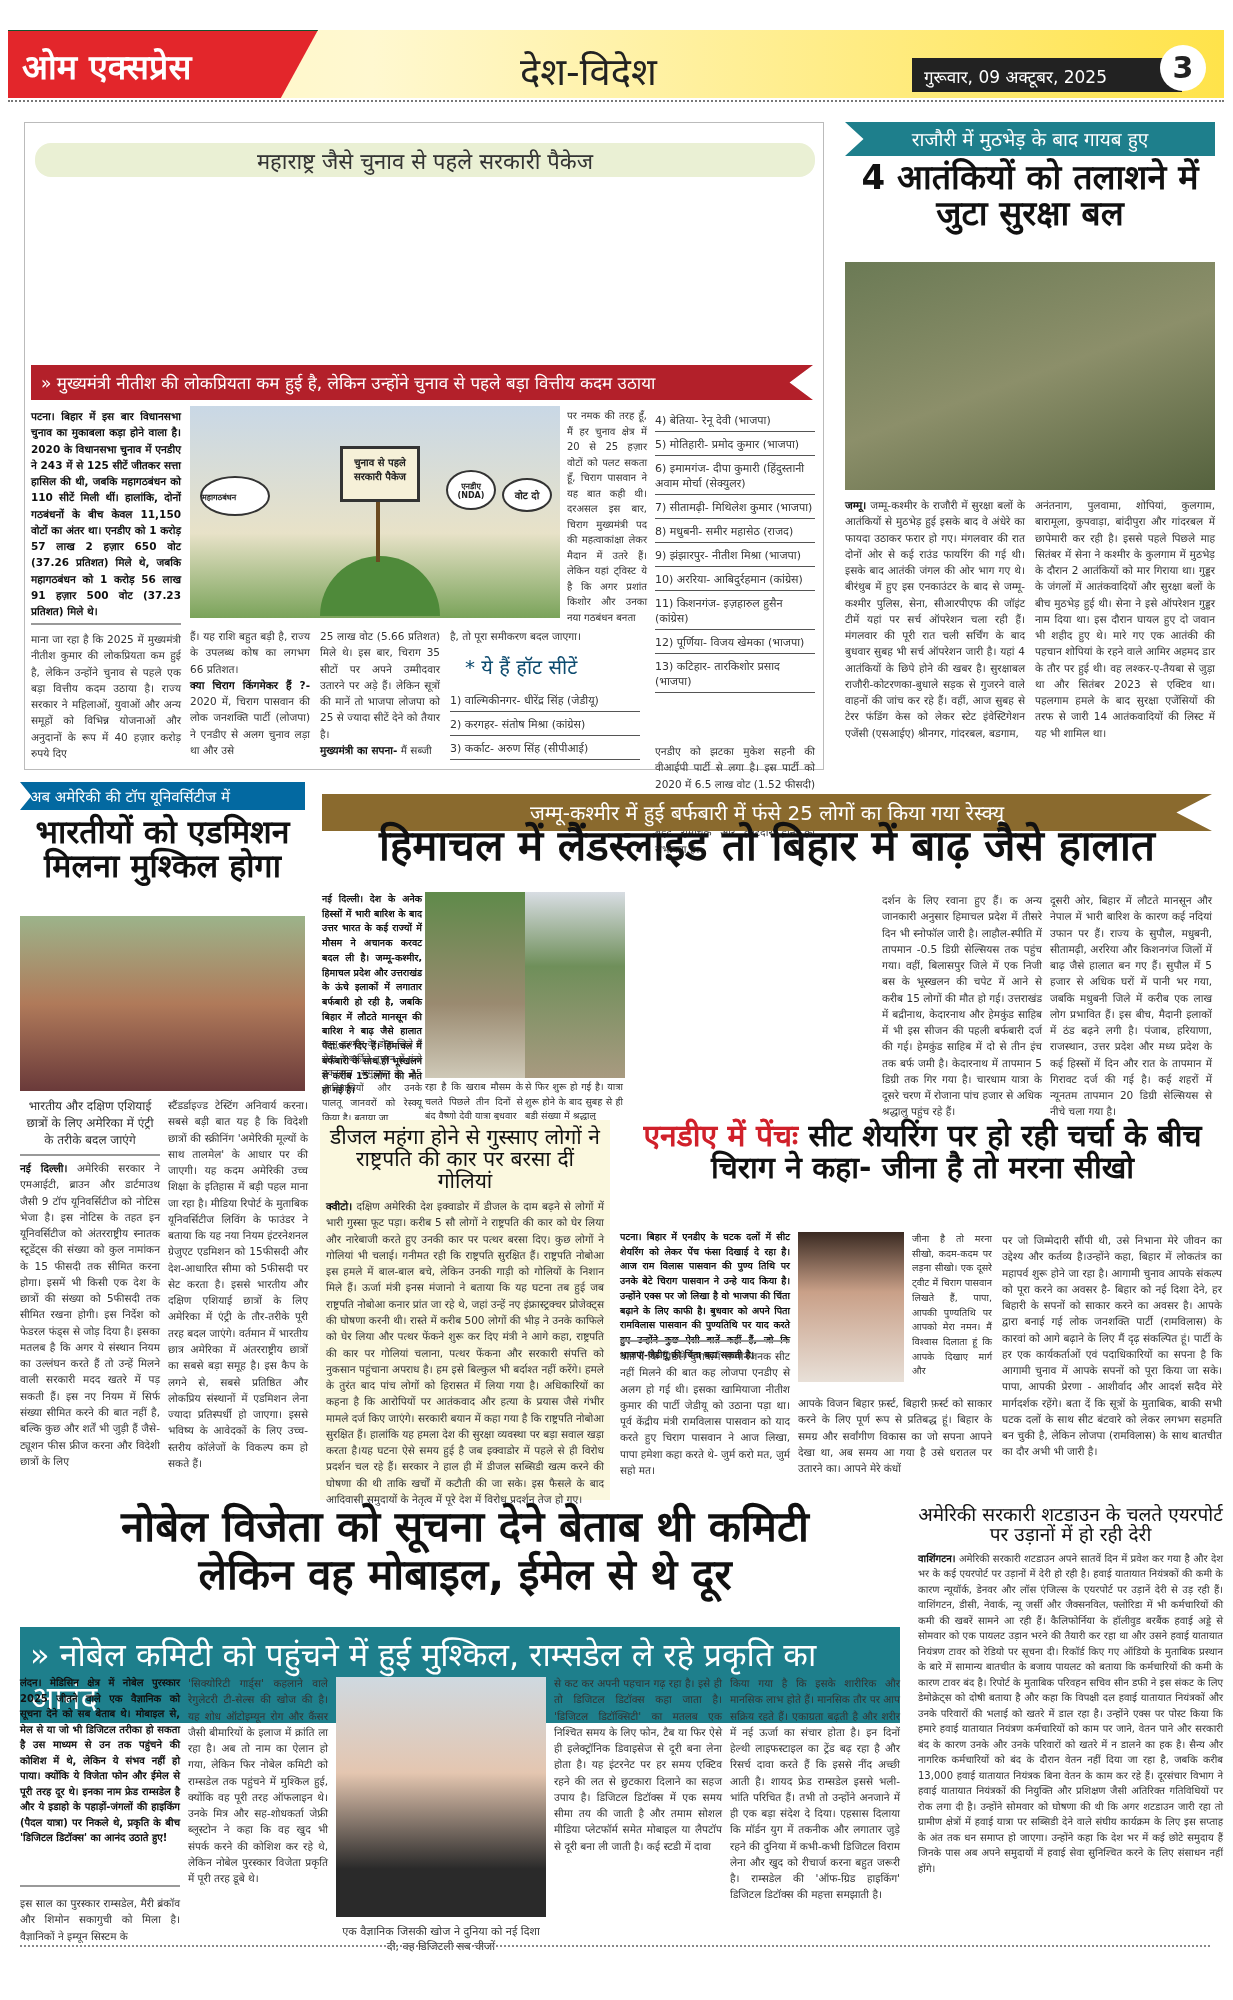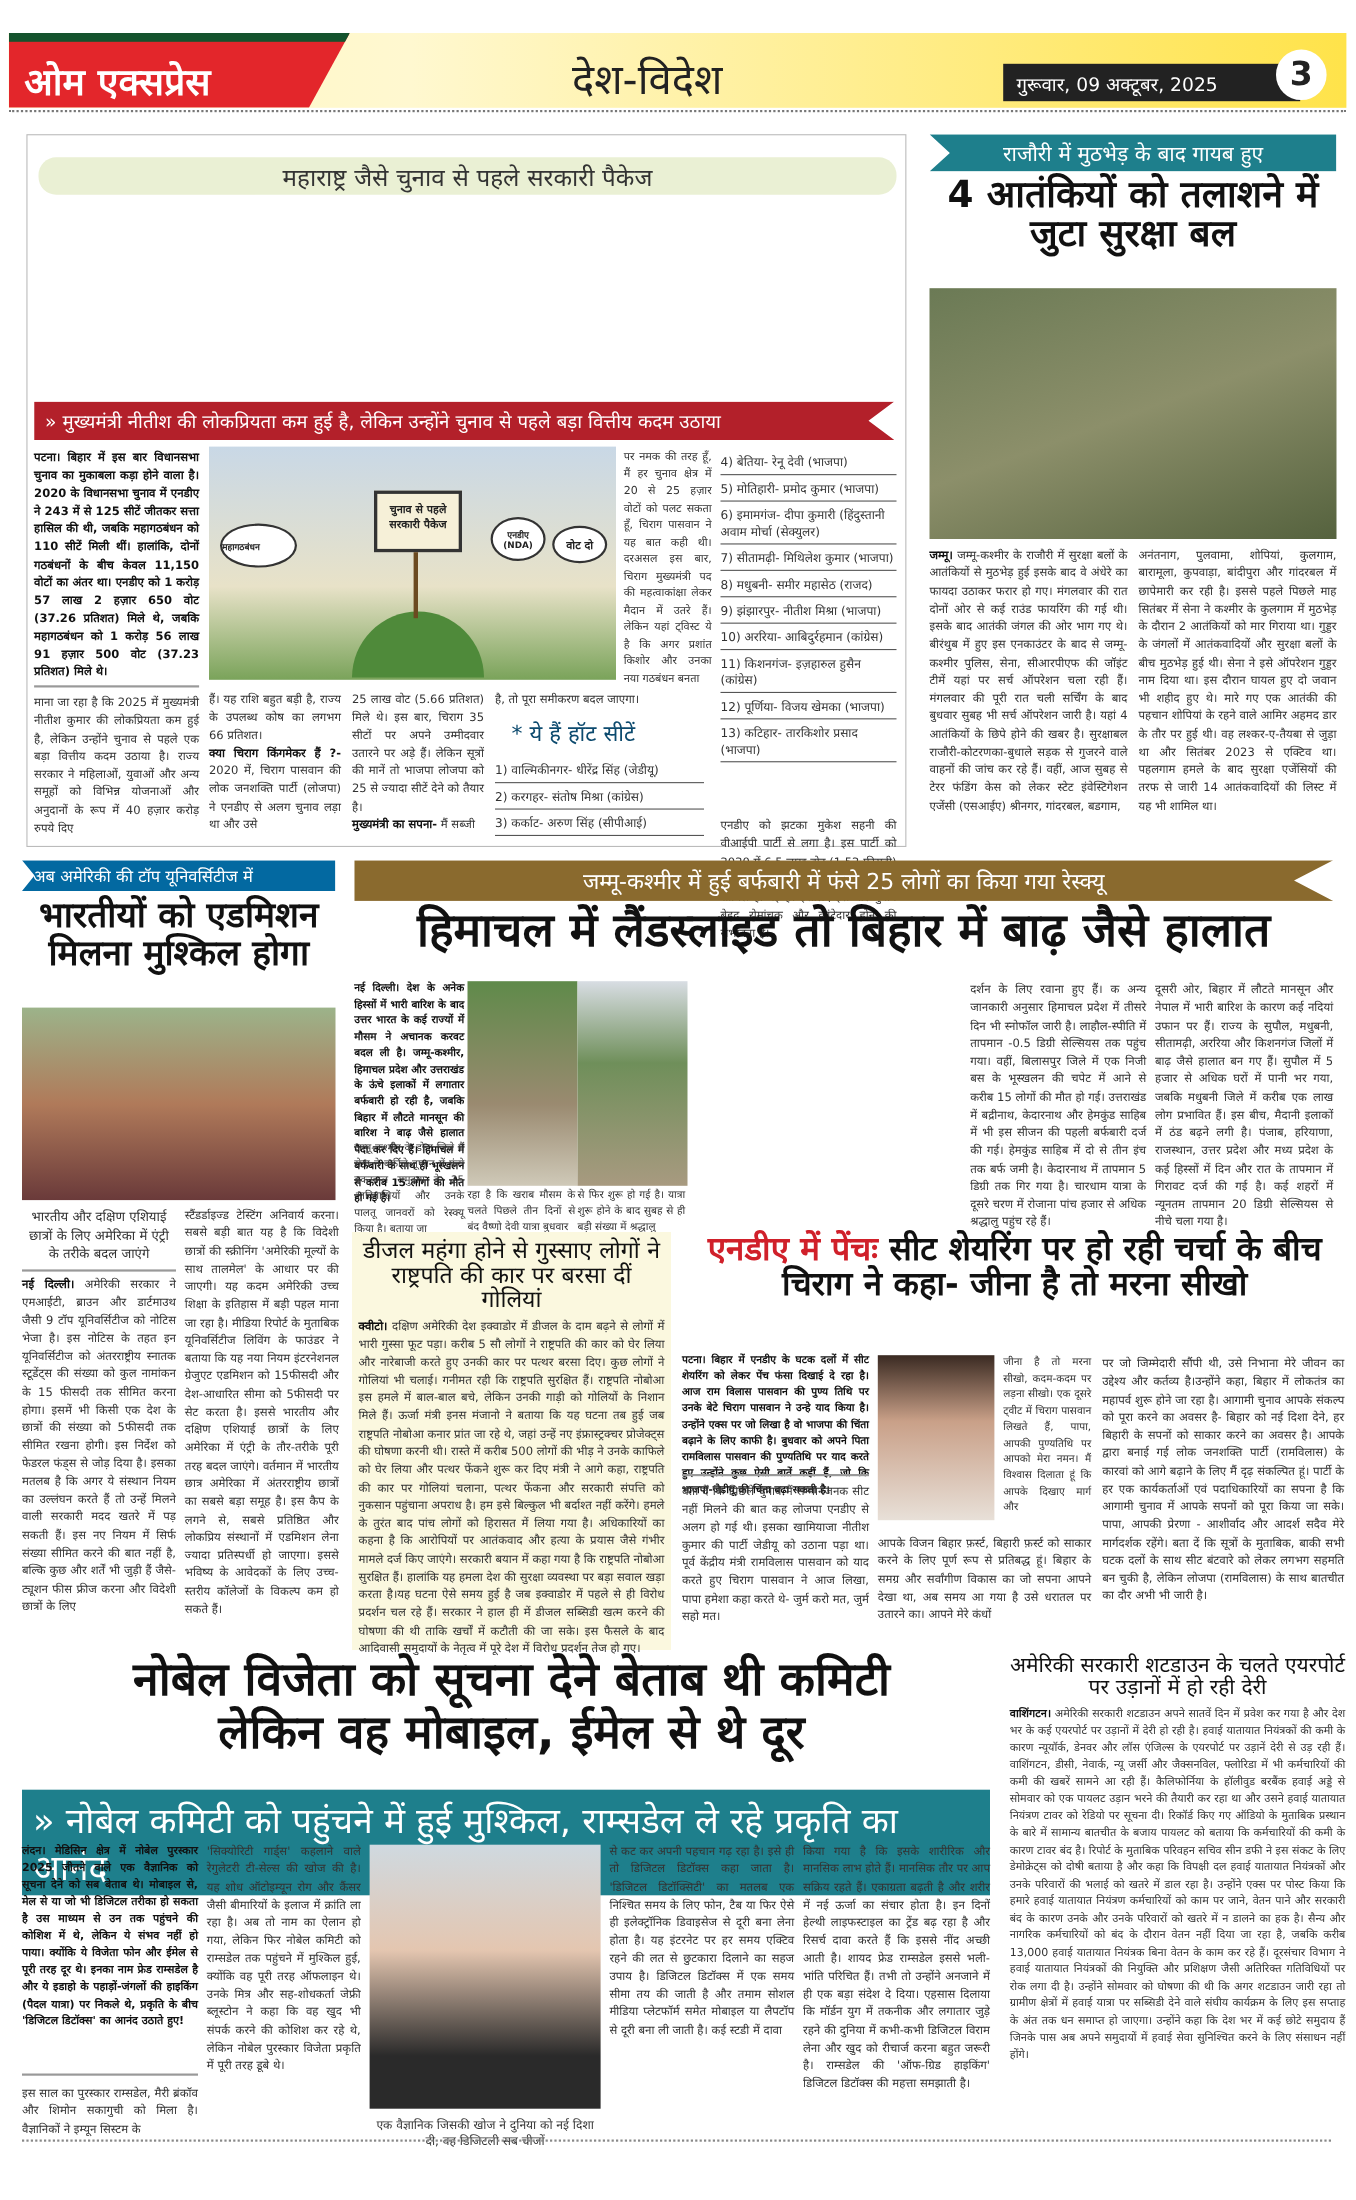--- a/index.html
+++ b/index.html
@@ -1,19 +1,19 @@
 <!DOCTYPE html>
 <html><head>
 <meta charset="utf-8">
 <style>
 *{box-sizing:border-box;margin:0;padding:0}
 body{width:1233px;height:2000px;background:#fff;font-family:"DejaVu Sans",sans-serif;color:#222;position:relative;overflow:hidden}
 .abs{position:absolute}
 .masthead{left:8px;top:30px;width:1216px;height:68px;background:linear-gradient(90deg,#fff8c0 0%,#fff8d0 30%,#ffe34a 100%)}
-.brand{left:8px;top:30px;width:310px;height:68px;background:#e3262b;clip-path:polygon(0 0,100% 0,88% 100%,0 100%);color:#fff;font-weight:bold;font-size:34px;padding:12px 0 0 14px;border-top:8px solid #14532d}
+.brand{left:8px;top:30px;width:310px;height:68px;background:#e3262b;clip-path:polygon(0 0,100% 0,88% 100%,0 100%);color:#fff;font-weight:bold;font-size:34px;padding:12px 0 0 14px;border-top:1px solid #14532d}
 .section-title{left:520px;top:44px;font-size:38px;color:#222}
 .datebox{left:912px;top:58px;width:270px;height:34px;background:#222;color:#fff;font-size:17px;padding:7px 0 0 12px}
 .pagenum{left:1160px;top:45px;width:46px;height:46px;border-radius:50%;background:#fff;font-weight:bold;font-size:30px;text-align:center;line-height:46px}
 .dotline{left:8px;top:100px;width:1216px;border-top:2px dotted #777}
 .box{border:1px solid #bbb}
 .kicker-pill{background:#eaf0d4;border-radius:16px;text-align:center;font-size:22px;color:#333;padding:2px 0}
 .hl-xl{font-weight:bold;color:#111;text-align:center;line-height:1.05}
 .redbar{background:#b3202a;color:#fff;font-size:17px;padding:6px 10px;clip-path:polygon(0 0,100% 0,97% 50%,100% 100%,0 100%)}
 .col{font-size:10.5px;line-height:1.55;text-align:justify;color:#333}
 .col b{color:#111}
@@ -99,21 +99,21 @@
   <div class="abs greenbar" style="left:0;top:0;width:285px">अब अमेरिकी की टॉप यूनिवर्सिटीज में</div>
   <div class="abs hl-xl" style="left:0;top:34px;width:285px;font-size:32px">भारतीयों को एडमिशन मिलना मुश्किल होगा</div>
   <div class="abs img" style="left:0;top:134px;width:285px;height:175px;background:linear-gradient(180deg,#9cb38a 0%,#b07a5a 50%,#6a3a3a 100%)"></div>
   <div class="abs caption" style="left:0;top:315px;width:140px;font-size:12px">भारतीय और दक्षिण एशियाई छात्रों के लिए अमेरिका में एंट्री के तरीके बदल जाएंगे</div>
   <div class="abs hr" style="left:0;top:372px;width:140px"></div>
   <div class="abs col" style="left:0;top:378px;width:140px"><b>नई दिल्ली।</b> <span>अमेरिकी सरकार ने एमआईटी, ब्राउन और डार्टमाउथ जैसी 9 टॉप यूनिवर्सिटीज को नोटिस भेजा है। इस नोटिस के तहत इन यूनिवर्सिटीज को अंतरराष्ट्रीय स्नातक स्टूडेंट्स की संख्या को कुल नामांकन के 15 फीसदी तक सीमित करना होगा। इसमें भी किसी एक देश के छात्रों की संख्या को 5फीसदी तक सीमित रखना होगी। इस निर्देश को फेडरल फंड्स से जोड़ दिया है। इसका मतलब है कि अगर ये संस्थान नियम का उल्लंघन करते हैं तो उन्हें मिलने वाली सरकारी मदद खतरे में पड़ सकती हैं। इस नए नियम में सिर्फ संख्या सीमित करने की बात नहीं है, बल्कि कुछ और शर्तें भी जुड़ी हैं जैसे- ट्यूशन फीस फ्रीज करना और विदेशी छात्रों के लिए</span></div>
   <div class="abs col" style="left:148px;top:315px;width:140px">स्टैंडर्डाइज्ड टेस्टिंग अनिवार्य करना। सबसे बड़ी बात यह है कि विदेशी छात्रों की स्क्रीनिंग 'अमेरिकी मूल्यों के साथ तालमेल' के आधार पर की जाएगी। यह कदम अमेरिकी उच्च शिक्षा के इतिहास में बड़ी पहल माना जा रहा है। मीडिया रिपोर्ट के मुताबिक यूनिवर्सिटीज लिविंग के फाउंडर ने बताया कि यह नया नियम इंटरनेशनल ग्रेजुएट एडमिशन को 15फीसदी और देश-आधारित सीमा को 5फीसदी पर सेट करता है। इससे भारतीय और दक्षिण एशियाई छात्रों के लिए अमेरिका में एंट्री के तौर-तरीके पूरी तरह बदल जाएंगे। वर्तमान में भारतीय छात्र अमेरिका में अंतरराष्ट्रीय छात्रों का सबसे बड़ा समूह है। इस कैप के लगने से, सबसे प्रतिष्ठित और लोकप्रिय संस्थानों में एडमिशन लेना ज्यादा प्रतिस्पर्धी हो जाएगा। इससे भविष्य के आवेदकों के लिए उच्च-स्तरीय कॉलेजों के विकल्प कम हो सकते हैं।</div>
 </div>
 
 <div class="abs" style="left:322px;top:782px;width:900px;height:330px">
-  <div class="abs brownbar" style="left:0;top:0;width:890px">जम्मू-कश्मीर में हुई बर्फबारी में फंसे 25 लोगों का किया गया रेस्क्यू</div>
+  <div class="abs brownbar" style="left:0;top:12px;width:890px">जम्मू-कश्मीर में हुई बर्फबारी में फंसे 25 लोगों का किया गया रेस्क्यू</div>
   <div class="abs hl-xl" style="left:0;top:42px;width:890px;font-size:42px">हिमाचल में लैंडस्लाइड तो बिहार में बाढ़ जैसे हालात</div>
   <div class="abs col" style="left:0;top:110px;width:100px;font-weight:bold;color:#111;font-size:9.5px">नई दिल्ली। देश के अनेक हिस्सों में भारी बारिश के बाद उत्तर भारत के कई राज्यों में मौसम ने अचानक करवट बदल ली है। जम्मू-कश्मीर, हिमाचल प्रदेश और उत्तराखंड के ऊंचे इलाकों में लगातार बर्फबारी हो रही है, जबकि बिहार में लौटते मानसून की बारिश ने बाढ़ जैसे हालात पैदा कर दिए हैं। हिमाचल में बर्फबारी के साथ ही भूस्खलन से करीब 15 लोगों की मौत हो गई है।</div>
   <div class="abs img" style="left:103px;top:110px;width:100px;height:186px;background:linear-gradient(180deg,#5f8a4a 0%,#9a8a70 60%,#cfc9b8 100%)"></div>
   <div class="abs img" style="left:203px;top:110px;width:100px;height:186px;background:linear-gradient(180deg,#d8dde3 0%,#6f8f5a 40%,#a89a80 100%)"></div>
   <div class="abs col" style="left:0;top:255px;width:100px;font-size:9.5px">जम्मू-कश्मीर के डोडा जिले में सेना ने बर्फीले तूफान में फंसे बकरवाल समुदाय के 25 आदिवासियों और उनके पालतू जानवरों को रेस्क्यू किया है। बताया जा</div>
   <div class="abs col" style="left:103px;top:298px;width:98px;font-size:9.5px">रहा है कि खराब मौसम के चलते पिछले तीन दिनों से बंद वैष्णो देवी यात्रा बुधवार</div>
   <div class="abs col" style="left:203px;top:298px;width:98px;font-size:9.5px">से फिर शुरू हो गई है। यात्रा शुरू होने के बाद सुबह से ही बड़ी संख्या में श्रद्धालु</div>
   <div class="abs col" style="left:560px;top:110px;width:160px">दर्शन के लिए रवाना हुए हैं। क अन्य जानकारी अनुसार हिमाचल प्रदेश में तीसरे दिन भी स्नोफॉल जारी है। लाहौल-स्पीति में तापमान -0.5 डिग्री सेल्सियस तक पहुंच गया। वहीं, बिलासपुर जिले में एक निजी बस के भूस्खलन की चपेट में आने से करीब 15 लोगों की मौत हो गई। उत्तराखंड में बद्रीनाथ, केदारनाथ और हेमकुंड साहिब में भी इस सीजन की पहली बर्फबारी दर्ज की गई। हेमकुंड साहिब में दो से तीन इंच तक बर्फ जमी है। केदारनाथ में तापमान 5 डिग्री तक गिर गया है। चारधाम यात्रा के दूसरे चरण में रोजाना पांच हजार से अधिक श्रद्धालु पहुंच रहे हैं।</div>
   <div class="abs col" style="left:728px;top:110px;width:162px">दूसरी ओर, बिहार में लौटते मानसून और नेपाल में भारी बारिश के कारण कई नदियां उफान पर हैं। राज्य के सुपौल, मधुबनी, सीतामढ़ी, अररिया और किशनगंज जिलों में बाढ़ जैसे हालात बन गए हैं। सुपौल में 5 हजार से अधिक घरों में पानी भर गया, जबकि मधुबनी जिले में करीब एक लाख लोग प्रभावित हैं। इस बीच, मैदानी इलाकों में ठंड बढ़ने लगी है। पंजाब, हरियाणा, राजस्थान, उत्तर प्रदेश और मध्य प्रदेश के कई हिस्सों में दिन और रात के तापमान में गिरावट दर्ज की गई है। कई शहरों में न्यूनतम तापमान 20 डिग्री सेल्सियस से नीचे चला गया है।</div>
 </div>

